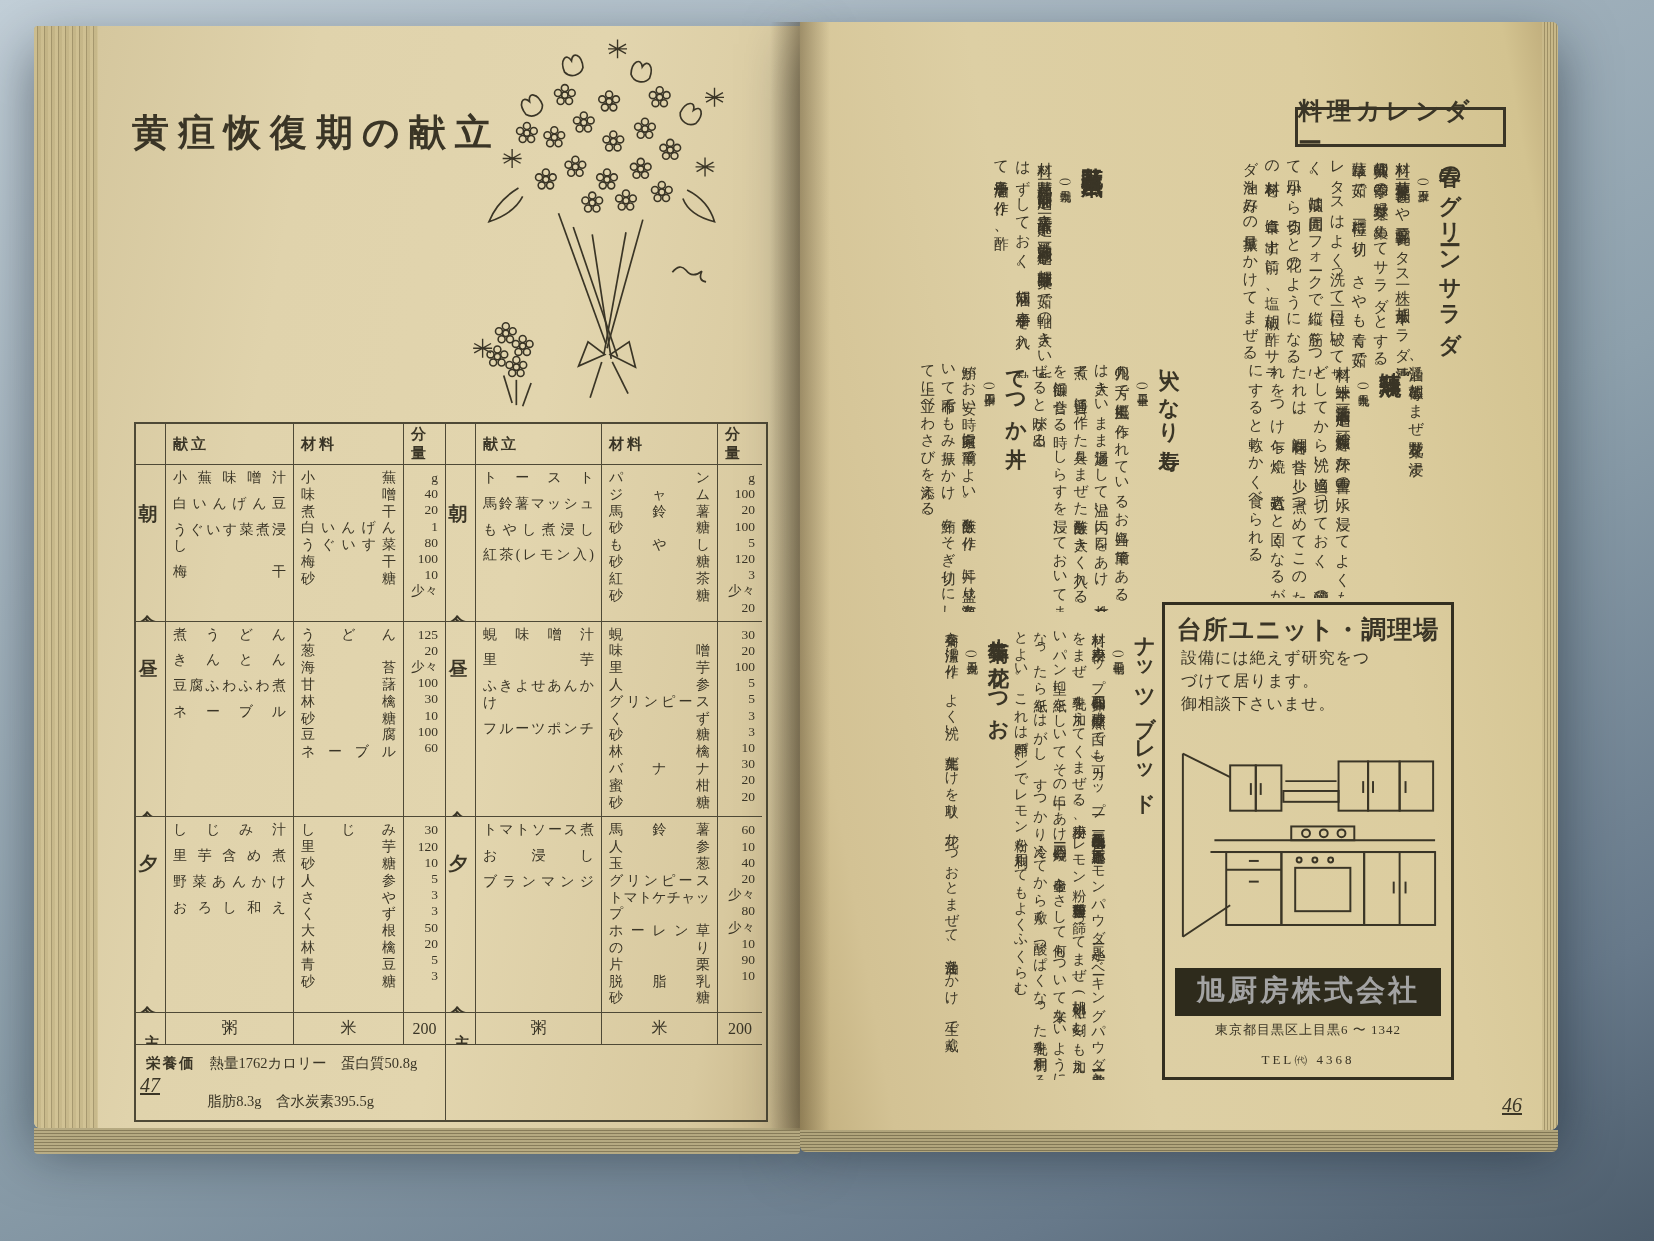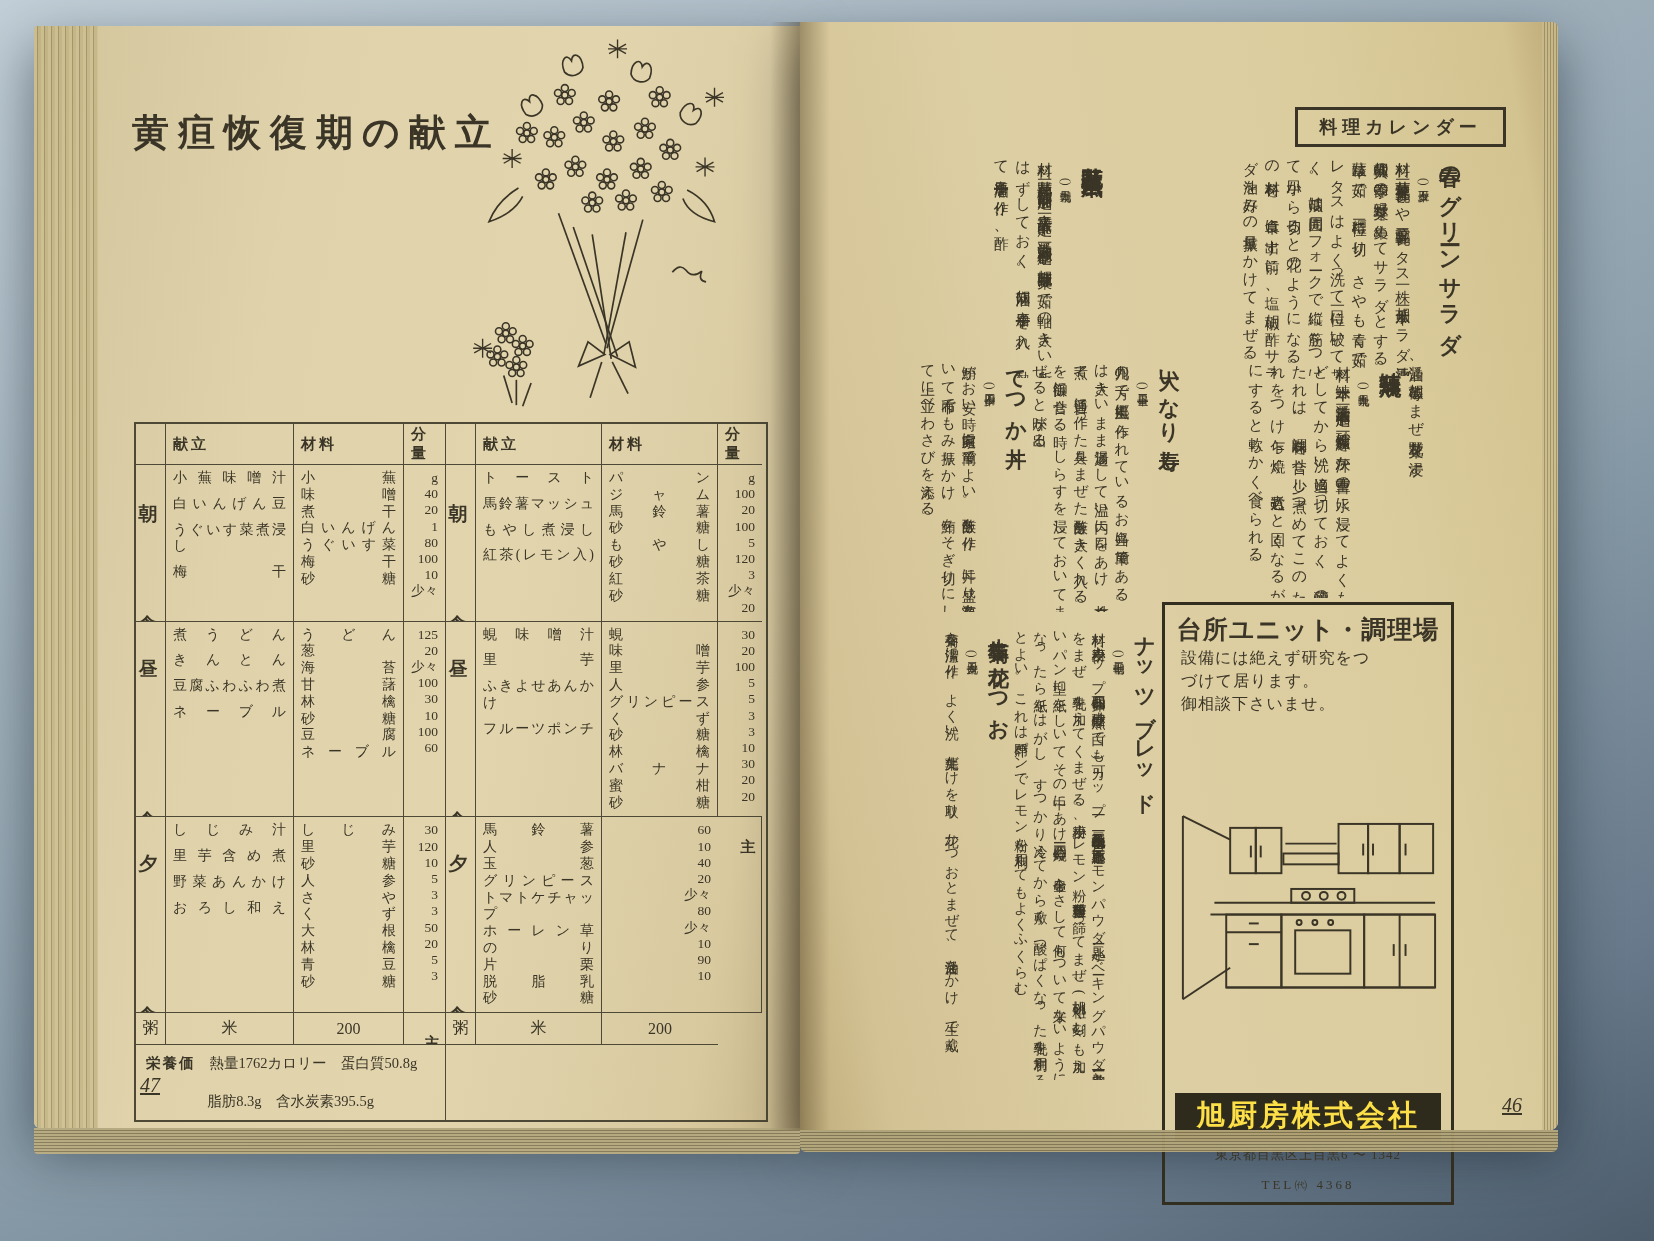--- a/index.html
+++ b/index.html
@@ -47,27 +47,27 @@
   
   .vblock{position:absolute;writing-mode:vertical-rl;text-orientation:mixed;overflow:hidden;}
   .vtitle{font-weight:bold;font-size:22px;line-height:1.25;letter-spacing:2px;margin-left:7px;}
   .vdate{font-size:11.5px;line-height:1.2;padding-top:28px;margin-left:3px;}
   .vflow{font-size:15px;line-height:1.45;letter-spacing:1px;text-align:justify;}
   .mid .vflow{font-size:14.5px;line-height:1.42;letter-spacing:.5px;}
   .mid .vtitle{font-size:21px;}
   .tight .vflow{font-size:14px;line-height:1.38;letter-spacing:0;}
   .tight .vtitle{font-size:21px;}
   #calendar-badge{position:absolute;left:495px;top:85px;width:205px;height:34px;border:3px solid #3a3526;
-    display:flex;align-items:center;justify-content:center;font-size:18px;font-weight:bold;letter-spacing:5px;}
-  #ad-box{position:absolute;left:362px;top:580px;width:292px;height:603px;border:3px solid #332f20;
+    display:flex;align-items:center;justify-content:center;font-size:24px;font-weight:bold;letter-spacing:5px;}
+  #ad-box{position:absolute;left:362px;top:580px;width:292px;height:478px;border:3px solid #332f20;
     display:flex;flex-direction:column;padding:8px 10px;box-sizing:border-box;}
   #ad-headline{font-size:25px;font-weight:bold;letter-spacing:1px;text-align:center;white-space:nowrap;}
   .ad-line{font-size:16px;line-height:1.45;letter-spacing:1px;padding-left:6px;}
   #ad-kitchen{flex:1;margin:4px 0;}
-  #ad-company{background:#2e2b1c;color:#fde047;text-align:center;font-size:29px;font-weight:bold;
+  #ad-company{background:#2e2b1c;color:#a3a3a3;text-align:center;font-size:29px;font-weight:bold;
     letter-spacing:3px;padding:3px 0 5px;white-space:nowrap;}
   #ad-address{text-align:center;font-size:13px;margin-top:5px;letter-spacing:1px;}
   #ad-phone{text-align:center;font-size:13px;letter-spacing:3px;margin-top:12px;}
 </style>
 </head>
 <body>
 
 <div id="stage">
 
   <div class="page" id="left-page">
@@ -291,20 +291,25 @@
           <div class="amt">10</div>
           <div class="amt">5</div>
           <div class="amt">3</div>
           <div class="amt">3</div>
           <div class="amt">50</div>
           <div class="amt">20</div>
           <div class="amt">5</div>
           <div class="amt">3</div>
         </div>
       <div class="tcell mlabel">夕食</div>
+      <div class="tcell menucell">
+          <div class="jline">トマトソース煮</div>
+          <div class="jline">お浸し</div>
+          <div class="jline">ブランマンジ</div>
+        </div>
       <div class="tcell">
           <div class="jline">馬鈴薯</div>
           <div class="jline">人参</div>
           <div class="jline">玉葱</div>
           <div class="jline">グリンピース</div>
           <div class="jline">トマトケチャップ</div>
           <div class="jline">ホーレン草</div>
           <div class="jline">のり</div>
           <div class="jline">片栗</div>
           <div class="jline">脱脂乳</div>

